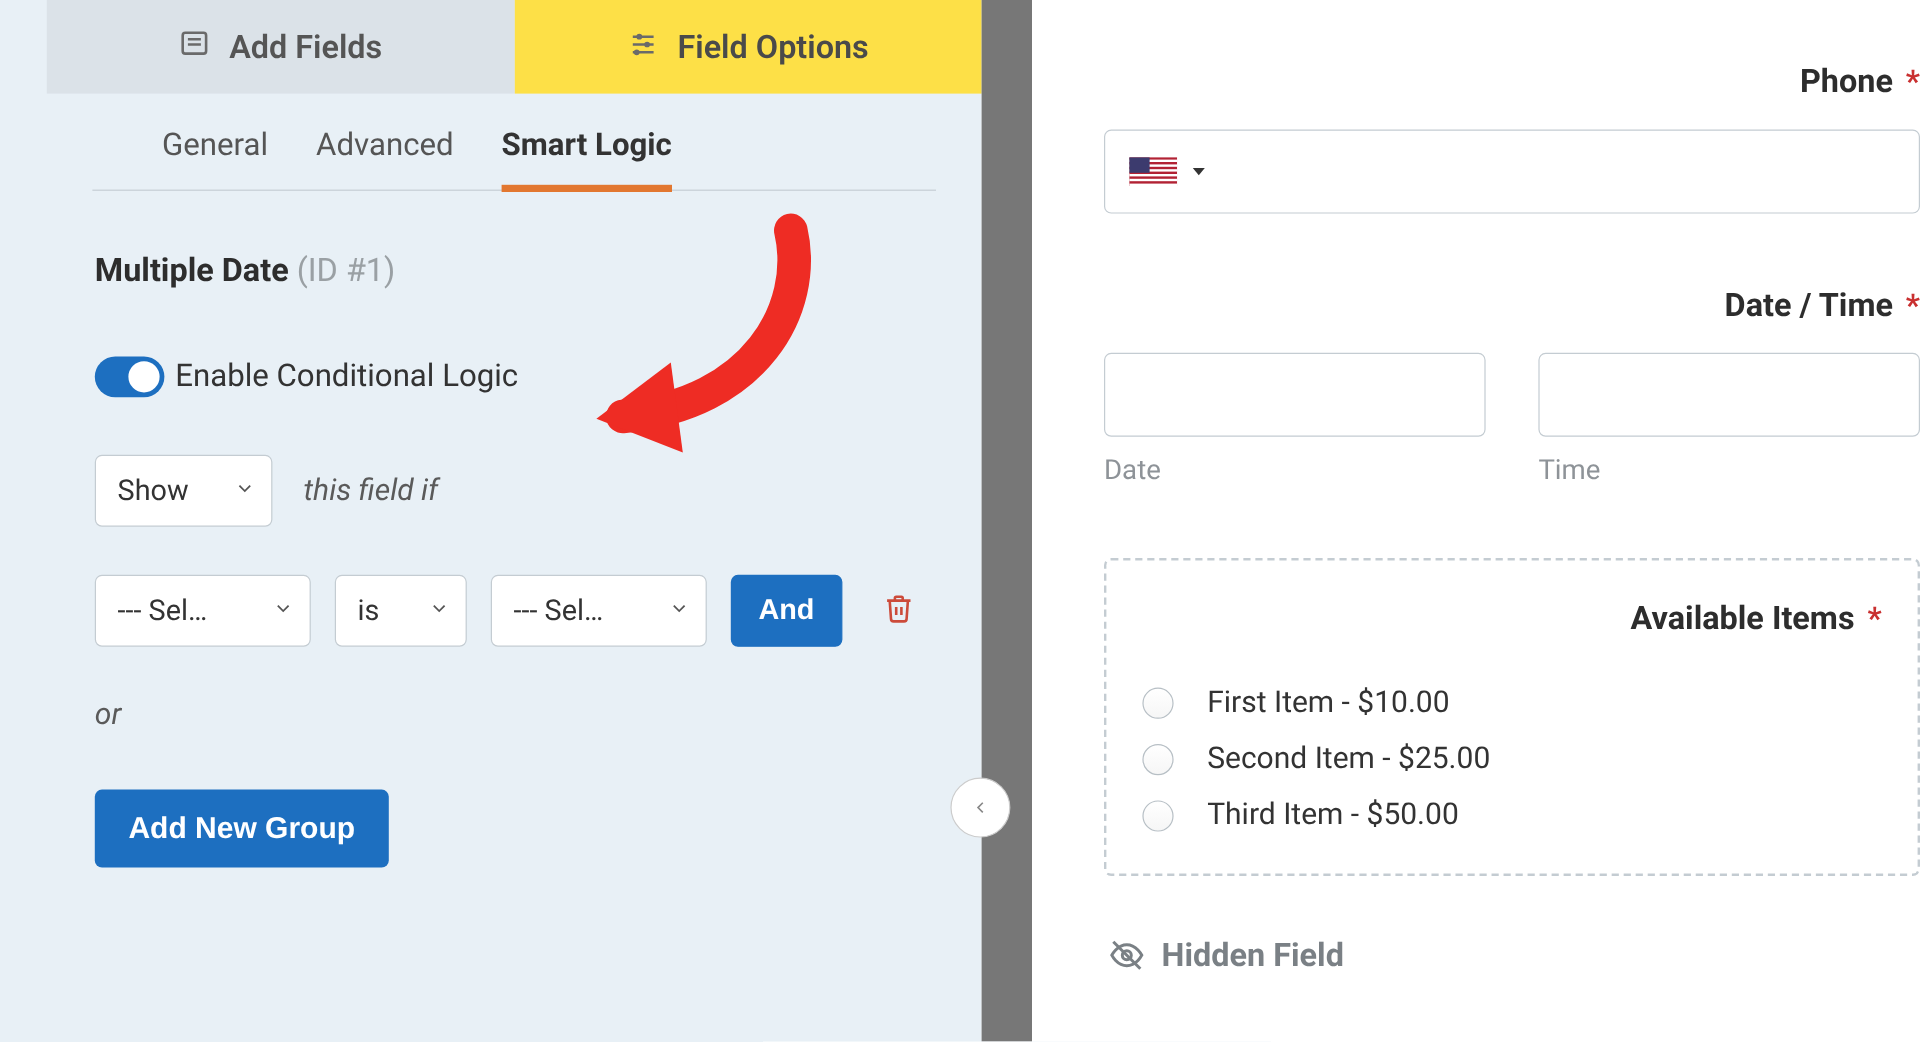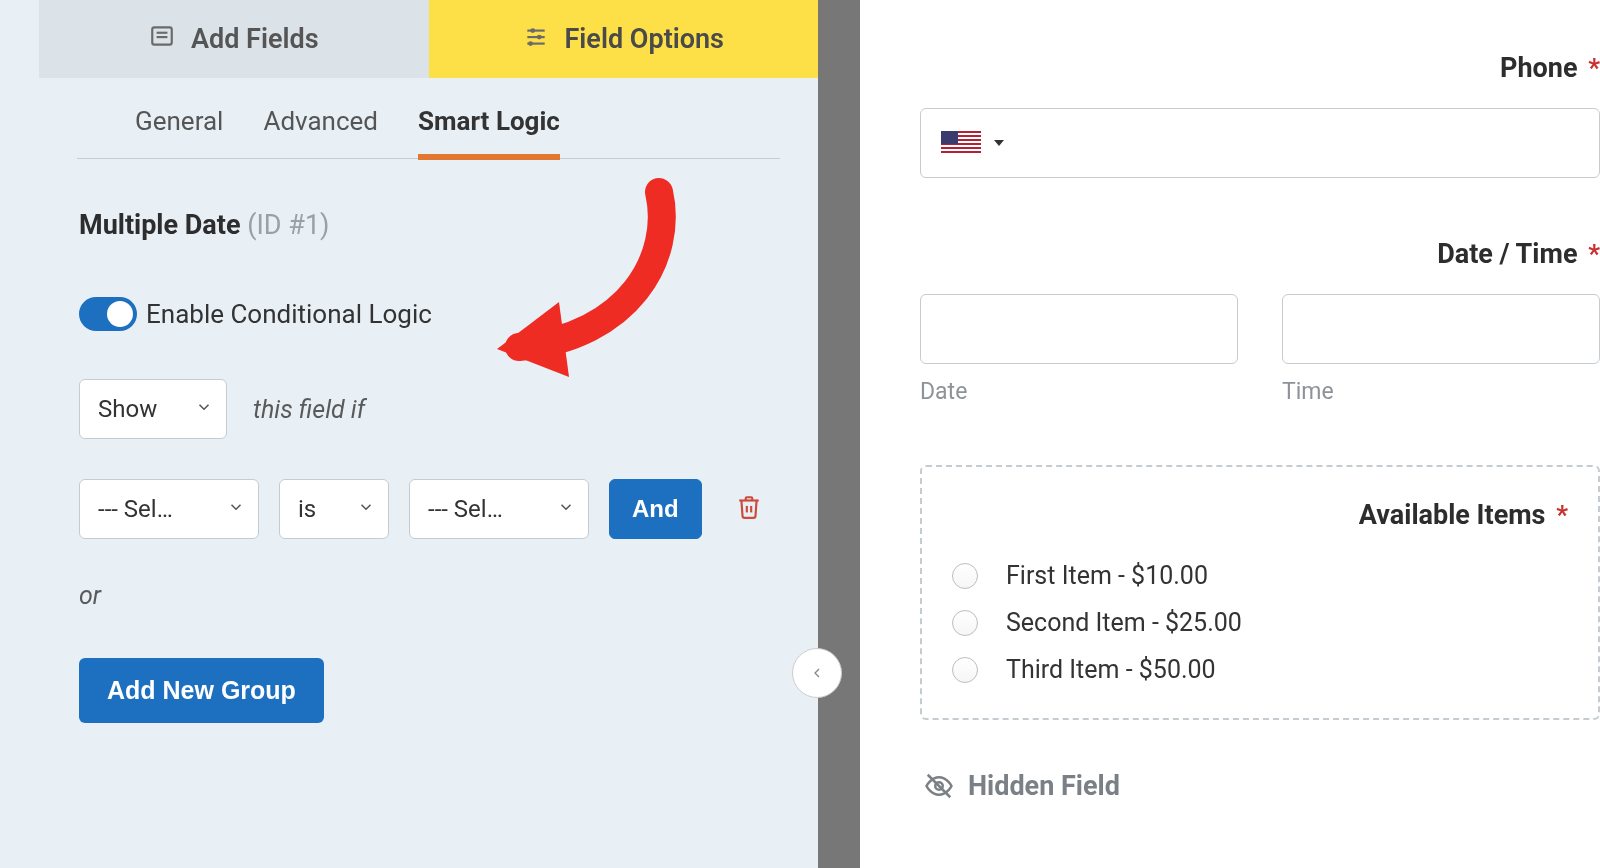--- a/index.html
+++ b/index.html
@@ -69,21 +69,21 @@
   .flag-input { border: 1px solid #c4ccd2; border-radius: 6px; height: 70px; display: flex; align-items: center; padding: 0 20px; gap: 12px; }
   .flag { width: 40px; height: 24px; display: block; }
   .mini-chev svg { width: 12px; height: 12px; fill: #333; }
 
   .date-time-row { display: flex; gap: 44px; }
   .dt-col { flex: 1; }
   .dt-input { border: 1px solid #c4ccd2; border-radius: 6px; height: 70px; }
   .sublabel { font-size: 23px; color: #8e9398; margin-top: 14px; }
 
   .available-box { border: 2px dashed #c4ccd2; border-radius: 6px; padding: 32px 30px 34px 30px; }
-  .available-box .field-label { margin-bottom: 30px; }
+  .available-box .field-label { margin-bottom: 40px; }
   .radio-item { display: flex; align-items: center; gap: 28px; margin-bottom: 18px; }
   .radio-item:last-child { margin-bottom: 0; }
   .radio { width: 26px; height: 26px; border: 1px solid #b7bfc5; border-radius: 50%; background: linear-gradient(#fff,#f6f6f6); cursor: pointer; }
   .radio-label { font-size: 25px; color: #333; }
 
   .hidden-field-row { display: flex; align-items: center; gap: 14px; margin-top: 50px; color: #7a8085; padding-left: 4px; }
   .hidden-field-row svg { width: 30px; height: 30px; stroke: #7a8085; stroke-width: 2; fill: none; }
   .hidden-field-row .hf-label { font-size: 27px; font-weight: 700; color: #7a8085; }
 </style>
 </head>

